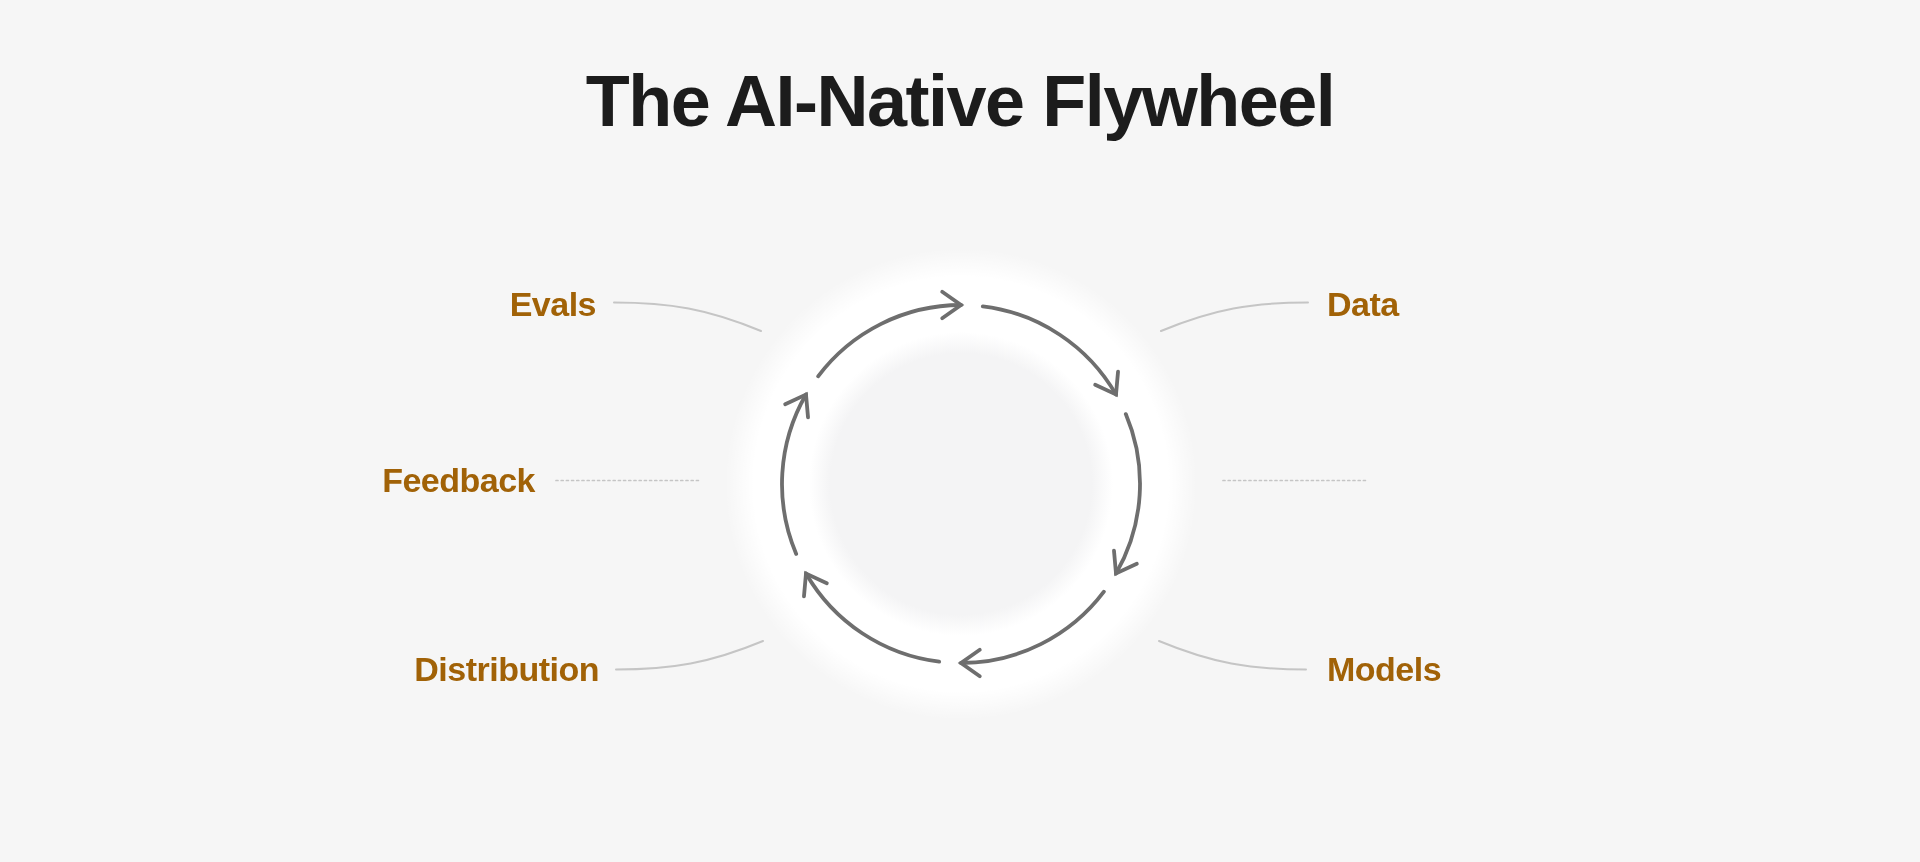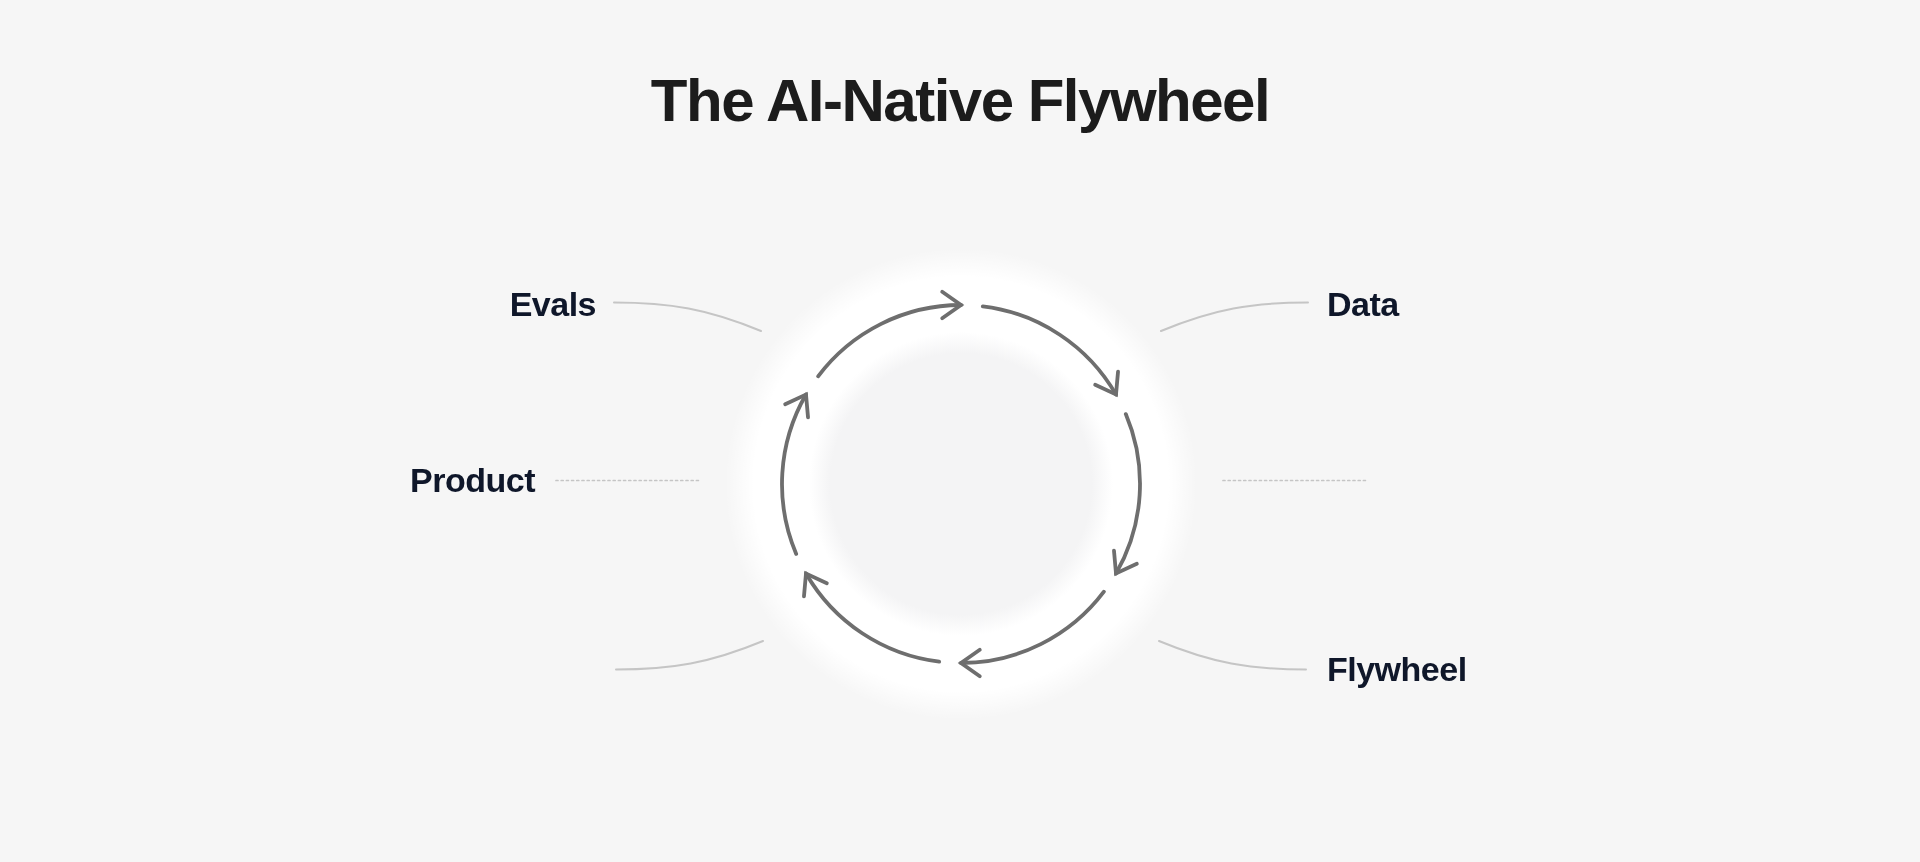--- a/index.html
+++ b/index.html
@@ -18,40 +18,40 @@
     width: 1920px;
     height: 862px;
   }
   .title {
     position: absolute;
     top: 70px;
     left: 0;
     width: 100%;
     margin: 0;
     text-align: center;
-    font-size: 60px;
+    font-size: 72px;
     line-height: 62px;
     font-weight: 700;
     letter-spacing: -1.5px;
     color: #1c1c1c;
   }
   .art {
     position: absolute;
     top: 0;
     left: 0;
     width: 1920px;
     height: 862px;
     display: block;
   }
   .node-label {
     position: absolute;
     font-size: 34px;
     font-weight: 700;
     letter-spacing: -0.5px;
-    color: #0f172a;
+    color: #a16207;
     white-space: nowrap;
     transform: translateY(-50%);
   }
   .node-label.align-right { text-align: right; }
   .node-label.align-left  { text-align: left; }
 
   
   #label-evals        { right: 1324px; top: 304px; }
   #label-data         { left: 1327px;  top: 304px; text-align: center; }
   #label-feedback     { right: 1385px; top: 480px; }
@@ -102,19 +102,20 @@
       <path stroke-dasharray="2 3.2" stroke-width="1.7" d="M 1223 480.5 L 1368 480.5"></path>
       <path d="M 616 669.5 C 672 669.5 710 663 763 641"></path>
       <path d="M 1159 641 C 1212 663 1250 669.5 1306 669.5"></path>
     </g>
   </svg>
 
   <div class="node-label align-right" id="label-evals">Evals</div>
 
   <div class="node-label align-left" id="label-data">Data</div>
 
-  <div class="node-label align-right" id="label-feedback">Product</div>
+  <div class="node-label align-right" id="label-feedback">Feedback</div>
 
 
+  <div class="node-label align-right" id="label-distribution">Distribution</div>
 
-  <div class="node-label align-left" id="label-product">Flywheel</div>
+  <div class="node-label align-left" id="label-product">Models</div>
 
 </div>
 
 </body></html>

